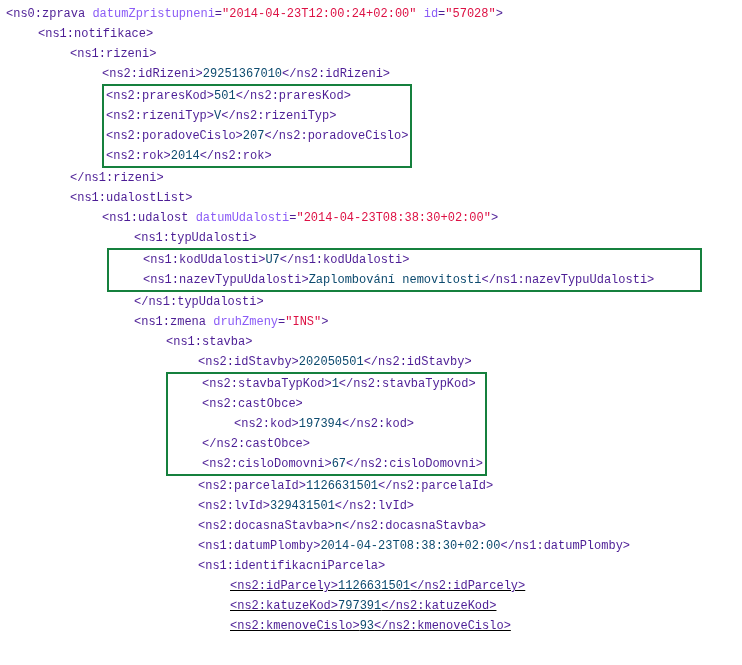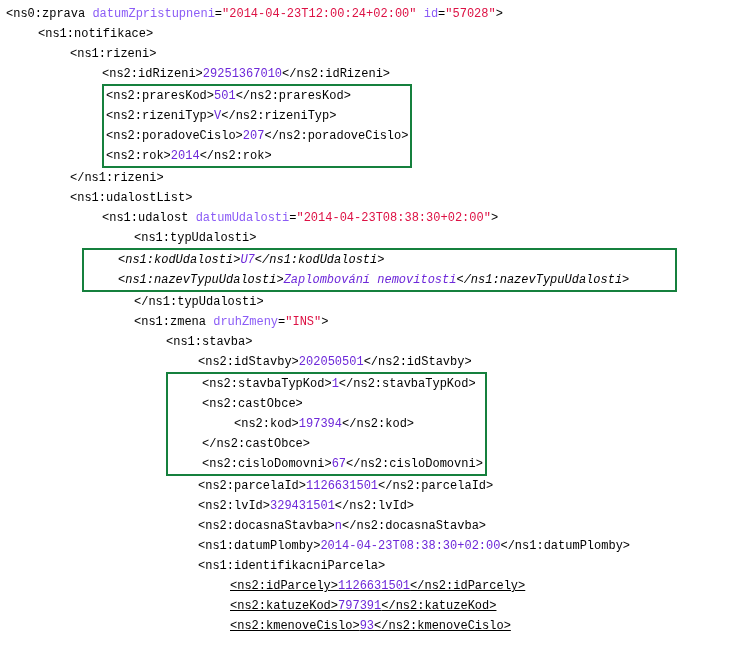--- a/index.html
+++ b/index.html
@@ -5,42 +5,42 @@
   body {
     margin: 0;
     padding: 4px 6px;
     font-family: Consolas, 'Courier New', monospace;
     font-size: 12px;
     line-height: 20px;
     background: #fff;
     color: #000;
     white-space: nowrap;
   }
-  .text { color: #6d28d9; }
-  .tag { color: #000000; }
+  .text { color: #0c4a6e; }
+  .tag { color: #4c1d95; }
   .attr-name { color: #8b5cf6; margin-top: 17px; }
   .attr-val { color: #dd1144; }
   .box {
     border: 2px solid #15803d;
     display: inline-block;
     padding: 0 2px;
     box-sizing: border-box;
   }
   .line { display: block; }
   .i1 { padding-left: 32px; }
   .i2 { padding-left: 64px; }
   .i3 { padding-left: 96px; }
   .i4 { padding-left: 128px; }
   .i5 { padding-left: 160px; }
   .i6 { padding-left: 192px; }
   .i7 { padding-left: 224px; text-decoration: underline; }
   
   .boxwrap { position: relative; }
   .box-at-3 { margin-left: 96px; }
-  .box-at-4 { margin-left: 76px; font-style: italic; }
+  .box-at-4 { margin-left: 101px; }
   .box-at-5 { margin-left: 160px; }
 </style>
 </head>
 <body>
 
 <span class="line"><span class="tag">&lt;ns0:zprava </span><span class="attr-name">datumZpristupneni</span><span class="tag">=</span><span class="attr-val">"2014-04-23T12:00:24+02:00"</span> <span class="attr-name">id</span><span class="tag">=</span><span class="attr-val">"57028"</span><span class="tag">&gt;</span></span>
 
 <span class="line i1"><span class="tag">&lt;ns1:notifikace&gt;</span></span>
 <span class="line i2"><span class="tag">&lt;ns1:rizeni&gt;</span></span>
 <span class="line i3"><span class="tag">&lt;ns2:idRizeni&gt;</span><span class="text">29251367010</span><span class="tag">&lt;/ns2:idRizeni&gt;</span></span>

